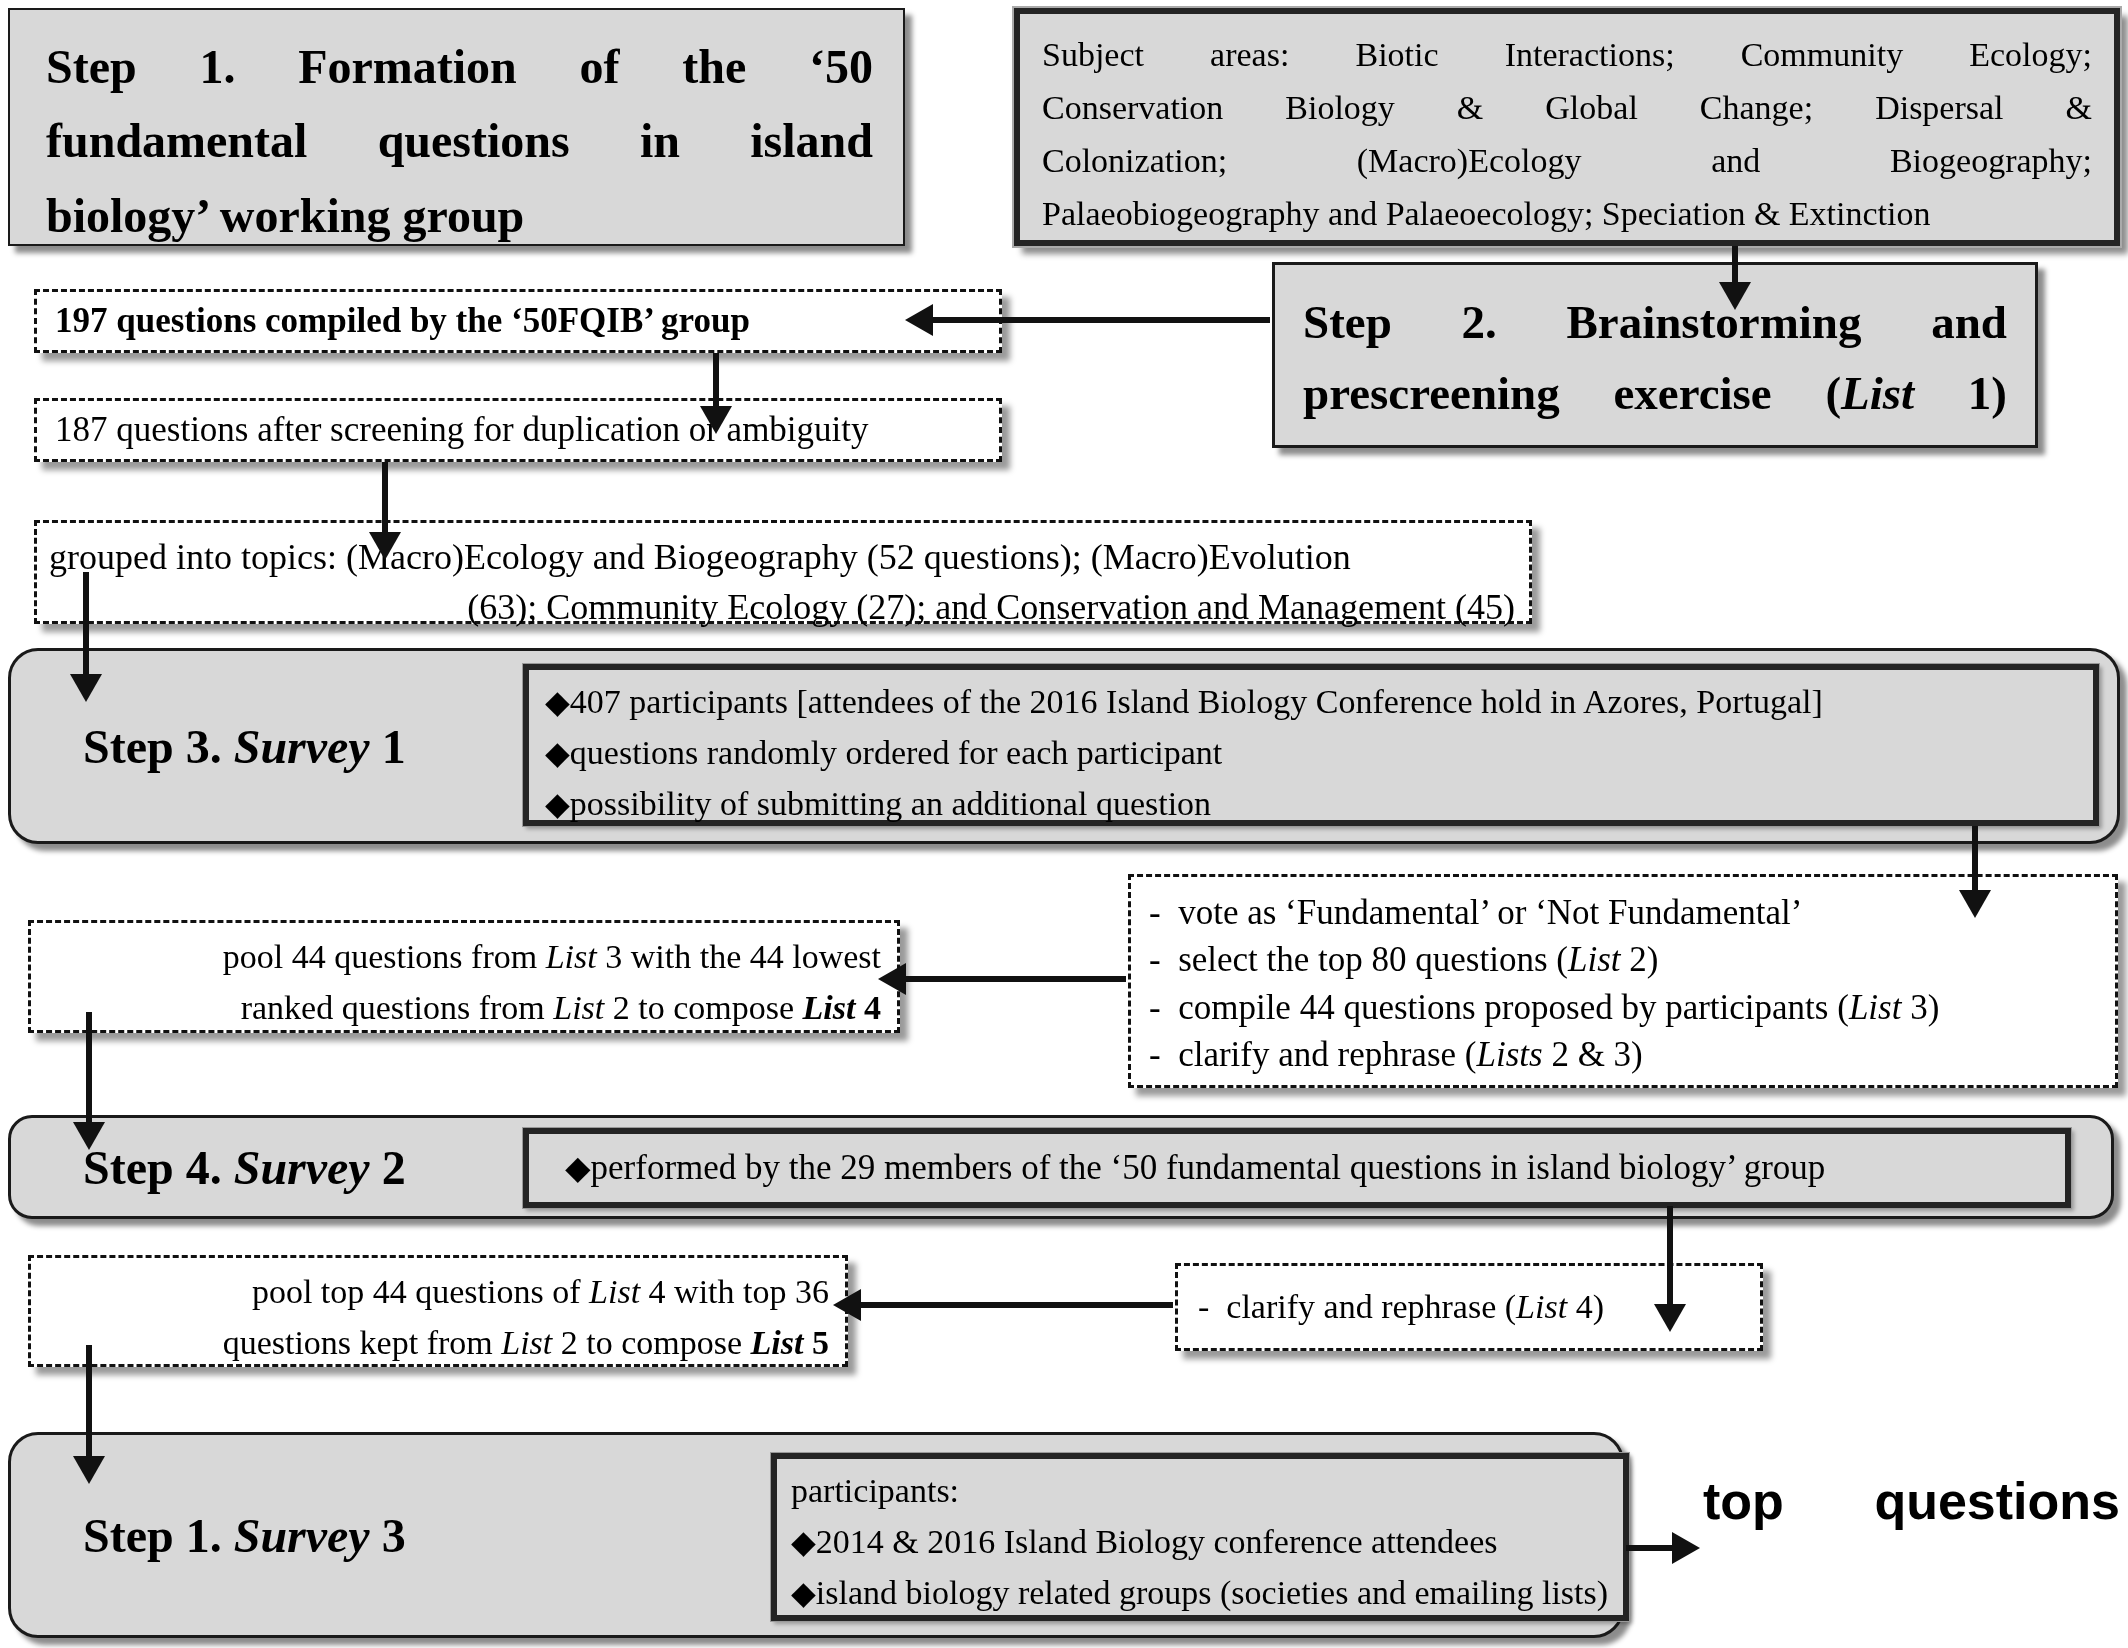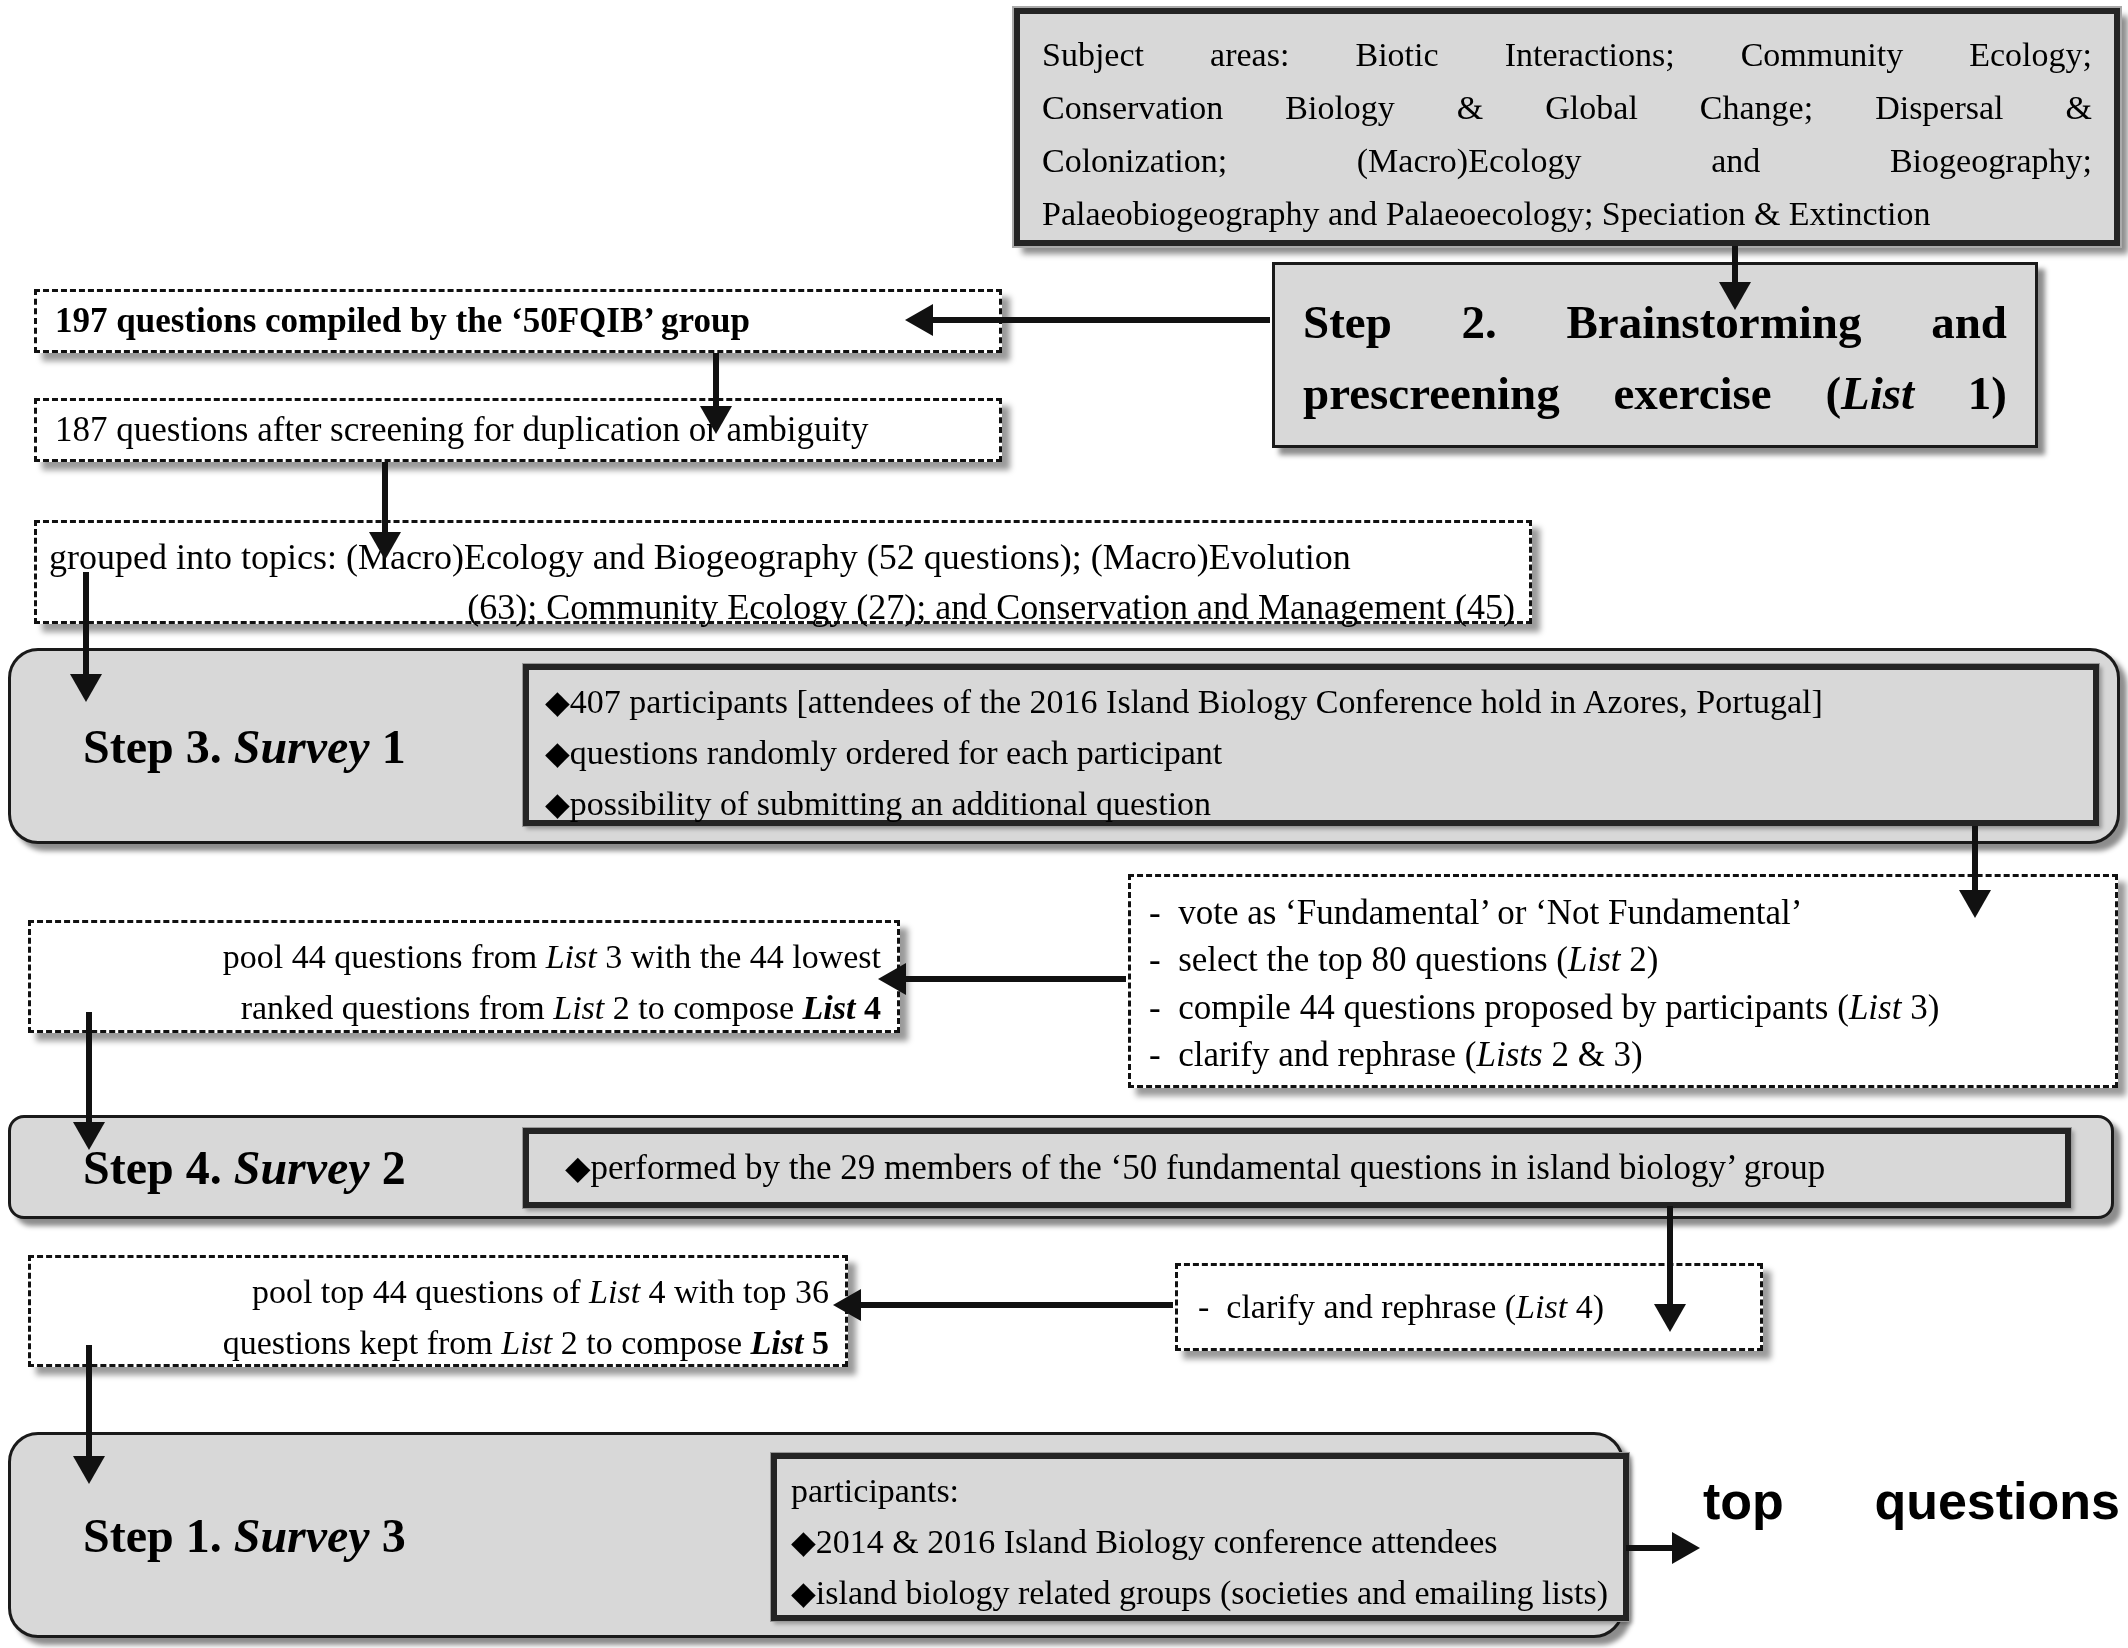--- a/index.html
+++ b/index.html
@@ -41,20 +41,27 @@
     border-top:16px solid transparent;border-bottom:16px solid transparent;border-right:28px solid #111;}
   .head-right{position:absolute;width:0;height:0;z-index:6;
     border-top:16px solid transparent;border-bottom:16px solid transparent;border-left:28px solid #111;}
   .pre{white-space:pre;}
 </style>
 </head>
 <body>
 
 <div id="canvas">
 
+  <div class="box-gray" style="left:8px;top:8px;width:897px;height:238px;border-width:2px;padding:20px 30px 0 36px;">
+    <div class="step-title" style="font-size:48px;">
+      <div class="jline">Step 1. Formation of the ‘50</div>
+      <div class="jline">fundamental questions in island</div>
+      <div class="lline">biology’ working group</div>
+    </div>
+  </div>
 
   <div class="box-inner" style="left:1014px;top:8px;width:1106px;height:238px;padding:14px 22px 0 22px;box-shadow:0 0 0 2px #aaa, 8px 8px 6px rgba(0,0,0,0.45);">
     <div style="font-size:34px;line-height:1.56;">
       <div class="jline">Subject areas: Biotic Interactions; Community Ecology;</div>
       <div class="jline">Conservation Biology &amp; Global Change; Dispersal &amp;</div>
       <div class="jline">Colonization; (Macro)Ecology and Biogeography;</div>
       <div class="lline">Palaeobiogeography and Palaeoecology; Speciation &amp; Extinction</div>
     </div>
   </div>
 
@@ -140,21 +147,21 @@
   <div>
     <div class="head-left" style="left:878px;top:963px;"></div>
     <div class="arrow-line" style="left:904px;top:976px;width:222px;height:6px;"></div>
   </div>
 
   <div>
     <div class="arrow-line" style="left:86px;top:1012px;width:6px;height:112px;"></div>
     <div class="head-down" style="left:73px;top:1122px;"></div>
   </div>
 
-  <div class="box-gray rounded" style="left:8px;top:1115px;width:2106px;height:104px;border-radius:16px;">
+  <div class="box-gray rounded" style="left:8px;top:1115px;width:2106px;height:104px;border-radius:24px;">
     <div class="step-label"><span>Step 4. </span><span class="seg-i">Survey</span><span> 2</span></div>
     <div class="box-inner" style="left:512px;top:10px;width:1548px;height:80px;display:flex;align-items:center;padding-left:16px;">
       <div class="bullet-line" style="font-size:35px;margin-left:20px;"><span class="diam">◆</span><span>performed by the 29 members of the ‘50 fundamental questions in island biology’ group</span></div>
     </div>
   </div>
 
   <div>
     <div class="arrow-line" style="left:1667px;top:1206px;width:6px;height:100px;"></div>
     <div class="head-down" style="left:1654px;top:1304px;"></div>
   </div>

